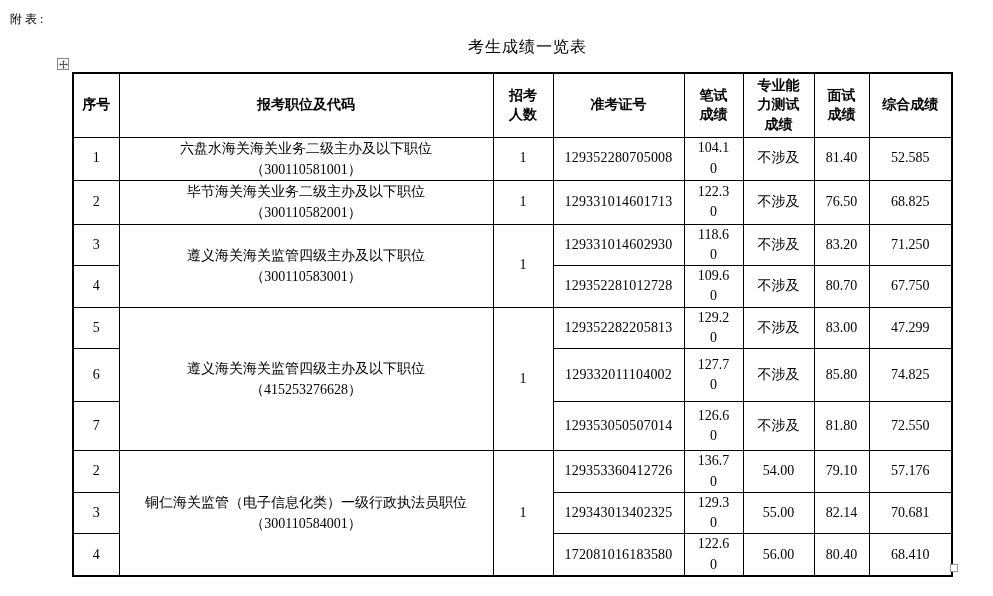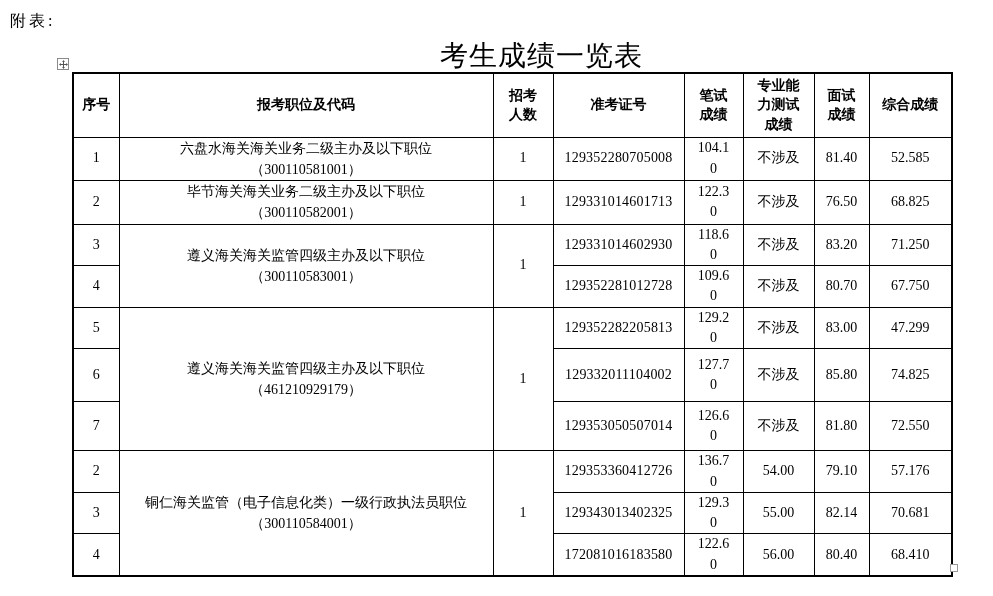--- a/index.html
+++ b/index.html
@@ -3,25 +3,25 @@
 <meta charset="utf-8">
 <style>
   html,body{margin:0;padding:0;}
   body{
     width:993px;height:596px;position:relative;background:#ffffff;
     font-family:"Liberation Serif","DejaVu Serif",serif;color:#000;
     overflow:hidden;
   }
   .attachment-label{
     position:absolute;left:10px;top:11px;
-    font-size:16px;letter-spacing:3px;
+    font-size:12px;letter-spacing:3px;
   }
   .page-title{
-    position:absolute;left:440px;top:37px;
-    font-size:28px;letter-spacing:1px;white-space:nowrap;
+    position:absolute;left:468px;top:37px;
+    font-size:16px;letter-spacing:1px;white-space:nowrap;
   }
   .move-handle{
     position:absolute;left:57px;top:58px;width:12px;height:12px;
     border:1px solid #8a8a8a;background:#fff;
     display:flex;align-items:center;justify-content:center;box-sizing:border-box;
   }
   .resize-handle{
     position:absolute;left:950px;top:564px;width:8px;height:8px;
     border:1px solid #9a9a9a;background:#fff;box-sizing:border-box;
   }
@@ -153,21 +153,21 @@
 0</td>
       <td>不涉及</td>
       <td>80.70</td>
       <td>67.750</td>
     </tr>
 
     <tr style="height:41px">
       <td class="cell-no">5</td>
       <td class="cell-position" rowspan="3">
         <div class="pos-name">遵义海关海关监管四级主办及以下职位</div>
-        <div class="pos-code">（461210929179）</div>
+        <div class="pos-code">（415253276628）</div>
       </td>
       <td rowspan="3">1</td>
       <td class="cell-ticket">129352282205813</td>
       <td class="cell-written">129.2
 0</td>
       <td>不涉及</td>
       <td>83.00</td>
       <td>47.299</td>
     </tr>
 

